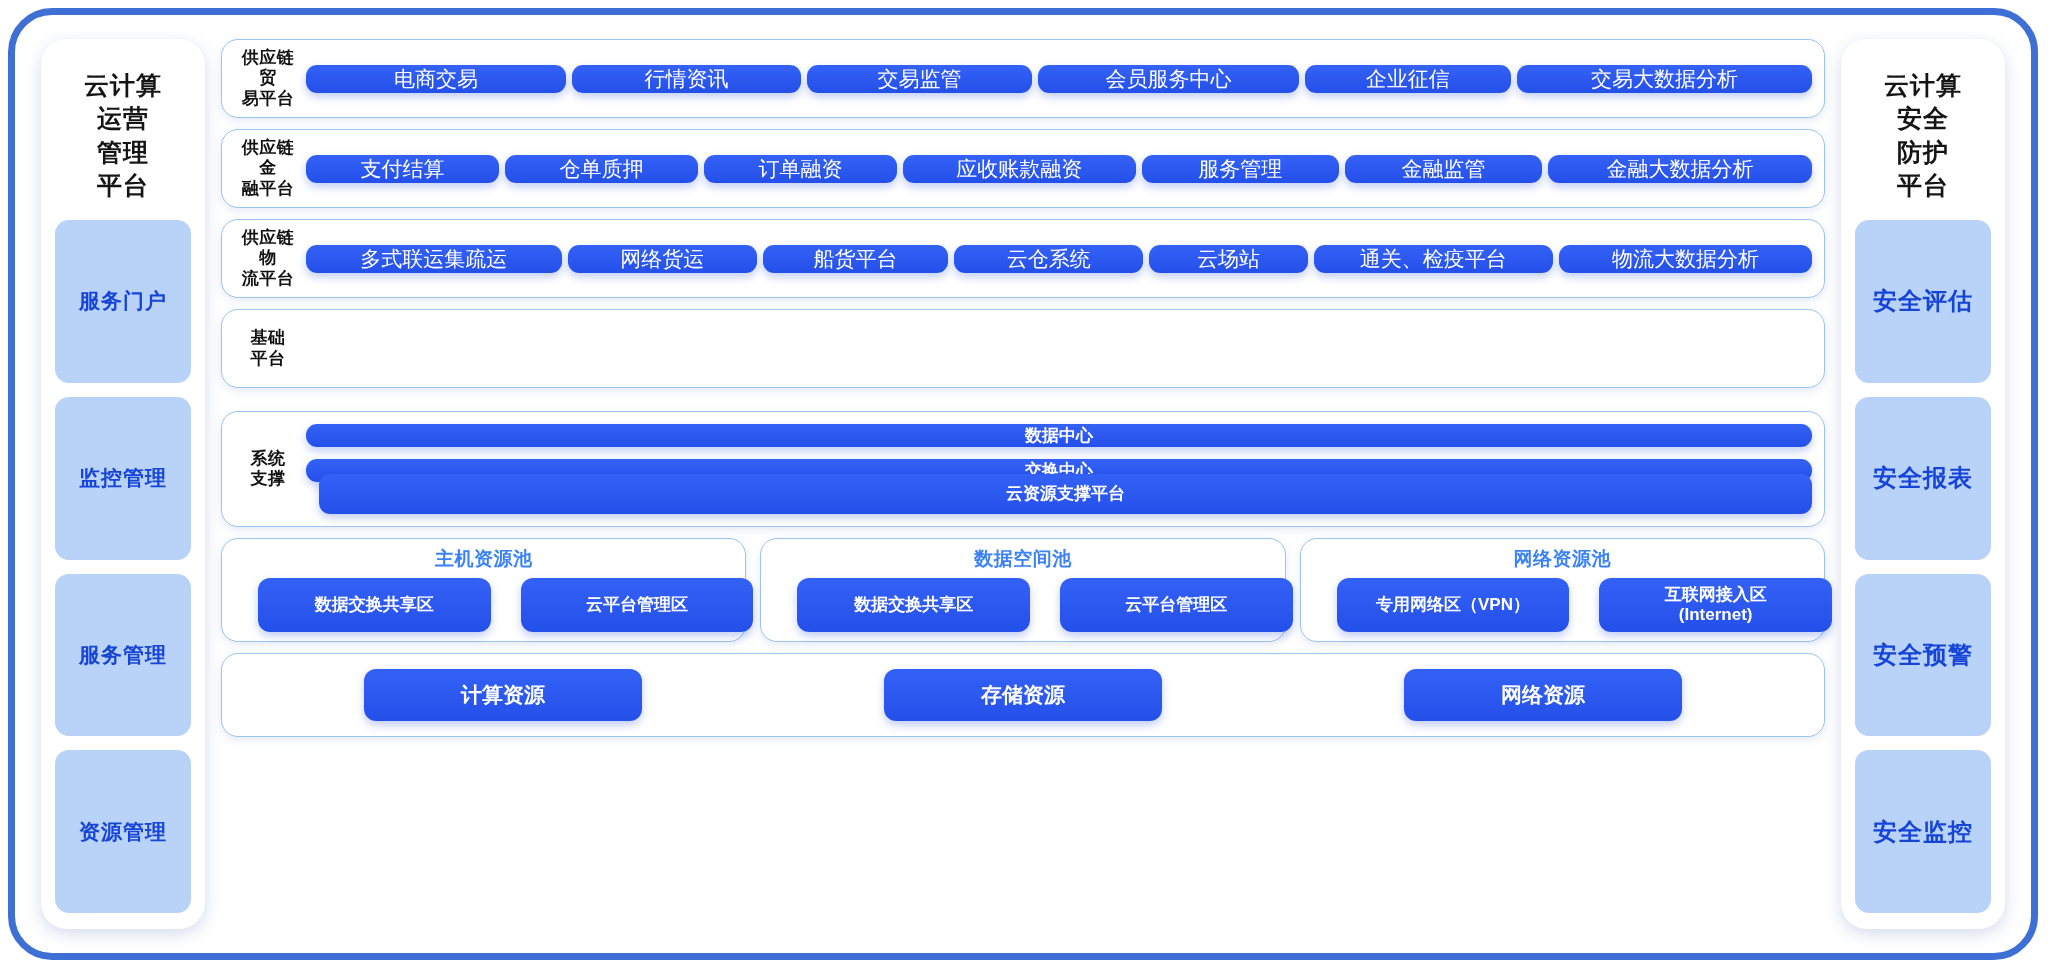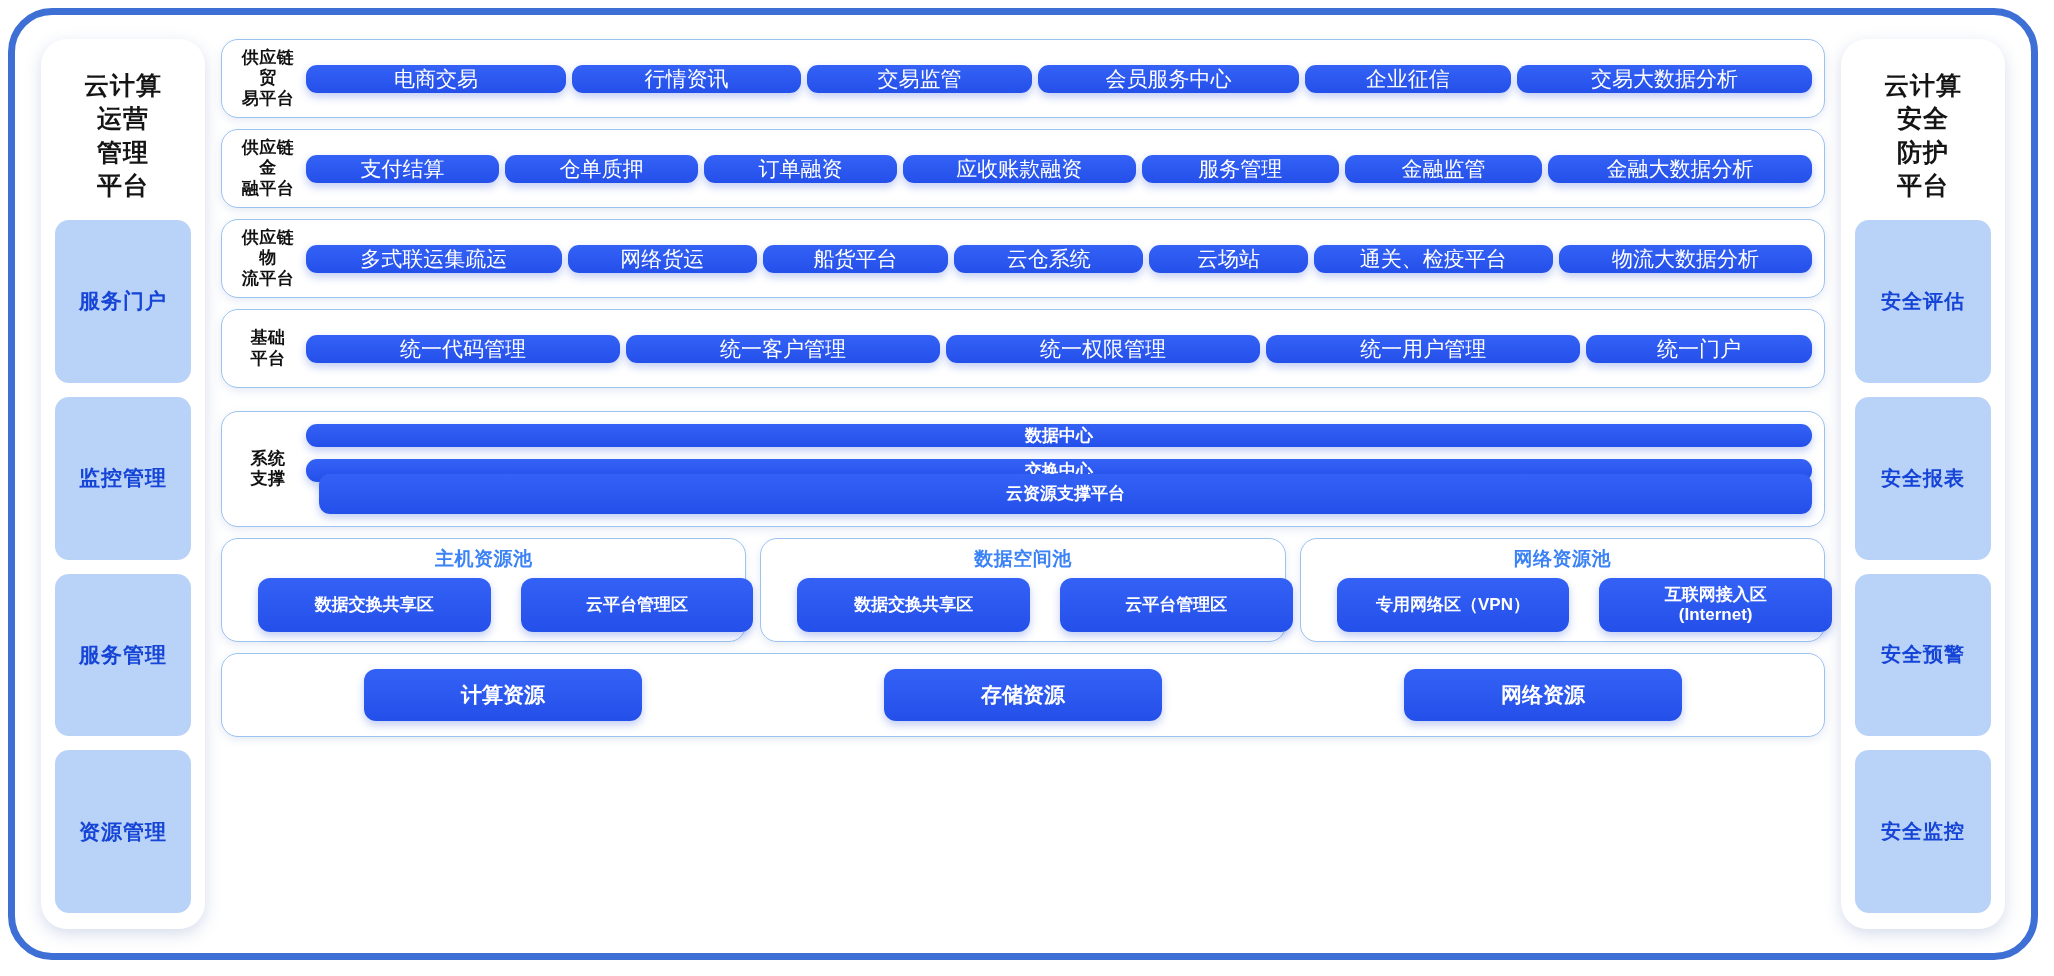--- a/index.html
+++ b/index.html
@@ -72,21 +72,21 @@
     color:#1544d6;
     font-weight:bold;
     font-size:21px;
     display:flex;
     align-items:center;
     justify-content:center;
     flex:1 1 0;
     min-height:0;
     letter-spacing:1px;
   }
-  .side-right .side-chip{font-size:20px;}
+  .side-right .side-chip{font-size:24px;}
 
   
   .center-col{
     flex:1 1 auto;
     display:flex;
     flex-direction:column;
     gap:11px;
     min-width:0;
   }
 
@@ -269,27 +269,20 @@
           <div class="blue-pill" style="flex:1.62 1 0">通关、检疫平台</div>
           <div class="blue-pill" style="flex:1.72 1 0">物流大数据分析</div>
         </div>
       </div>
 
       <div class="band row-base">
         <div class="band-label">
           <div>基础</div>
           <div>平台</div>
         </div>
-        <div class="band-items">
-          <div class="blue-pill" style="flex:1.5 1 0">统一代码管理</div>
-          <div class="blue-pill" style="flex:1.5 1 0">统一客户管理</div>
-          <div class="blue-pill" style="flex:1.5 1 0">统一权限管理</div>
-          <div class="blue-pill" style="flex:1.5 1 0">统一用户管理</div>
-          <div class="blue-pill" style="flex:1.05 1 0">统一门户</div>
-        </div>
       </div>
 
       <div class="band row-system">
         <div class="band-label">
           <div>
             <div>系统</div>
             <div>支撑</div>
           </div>
         </div>
         <div class="sys-stack">

